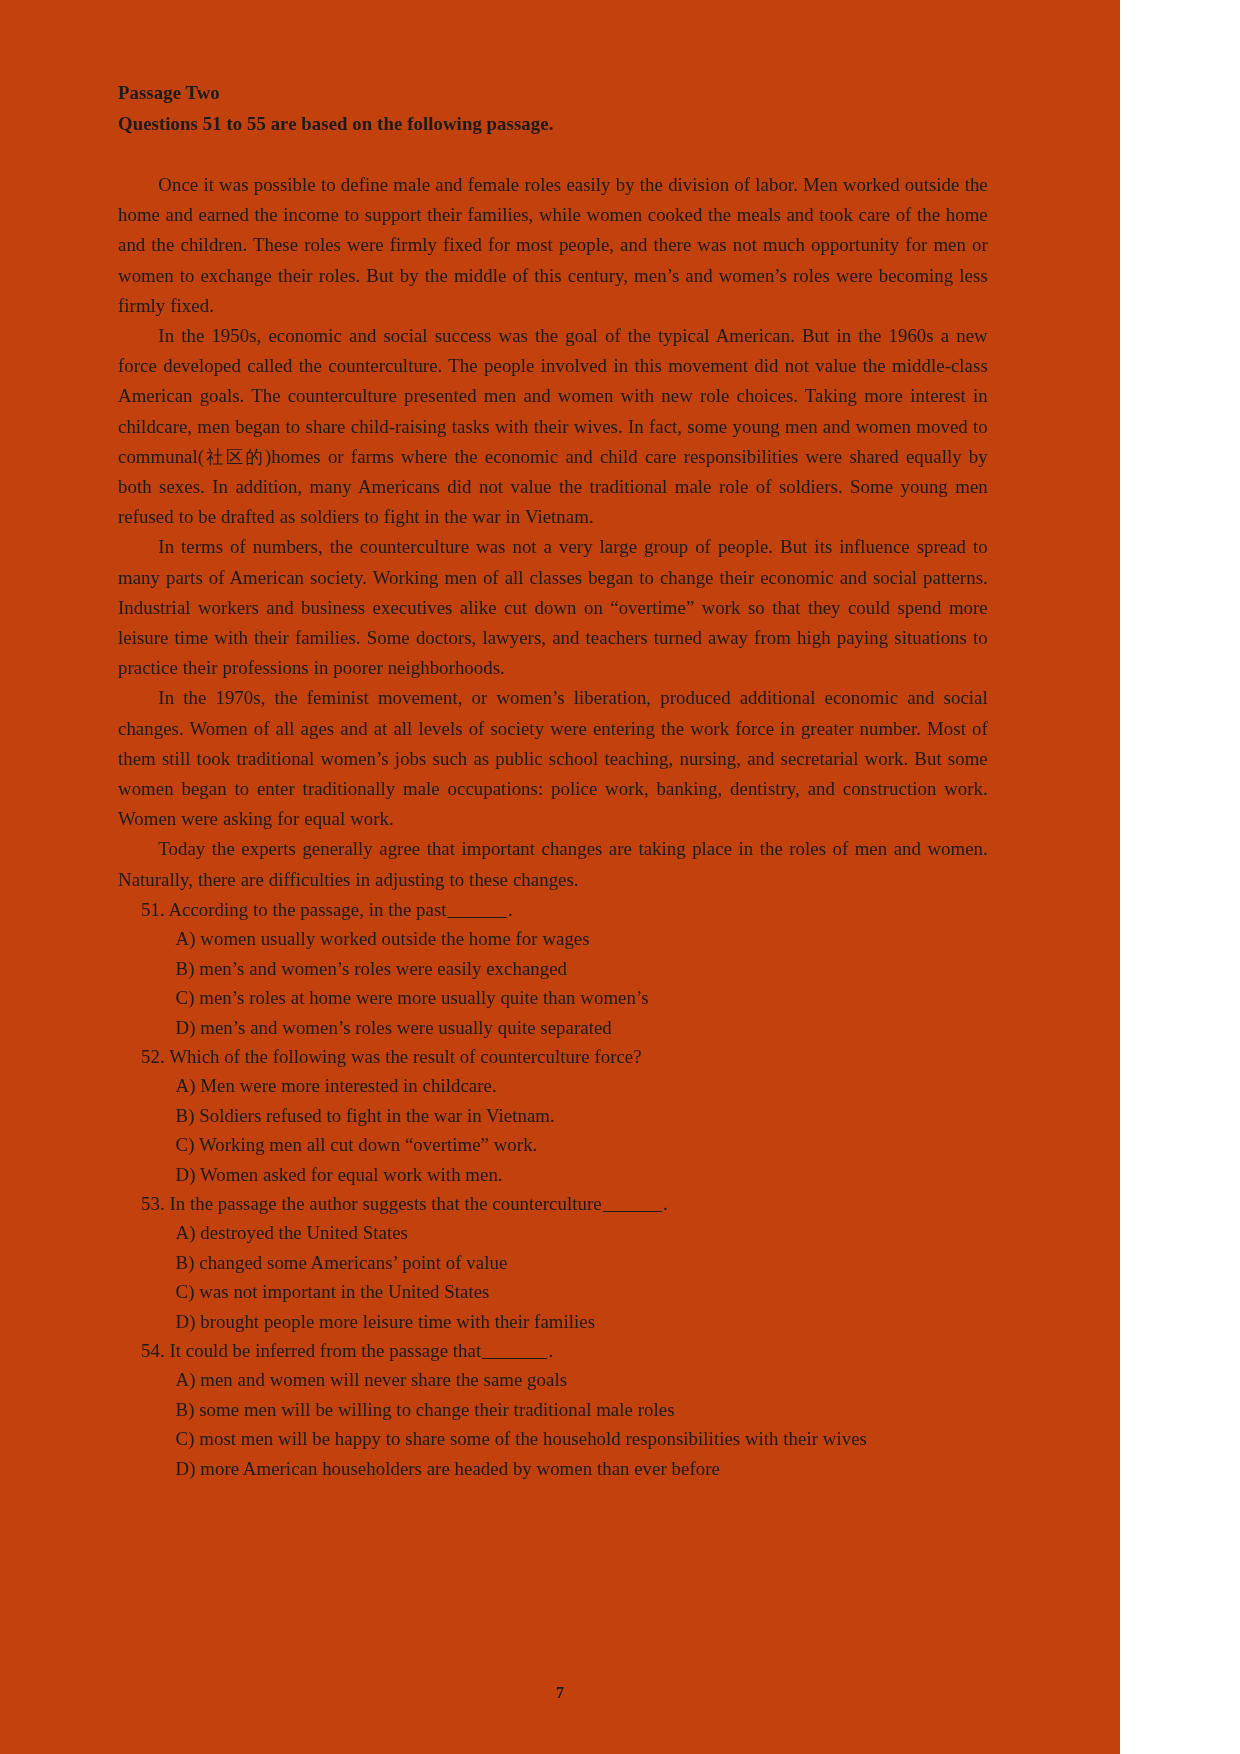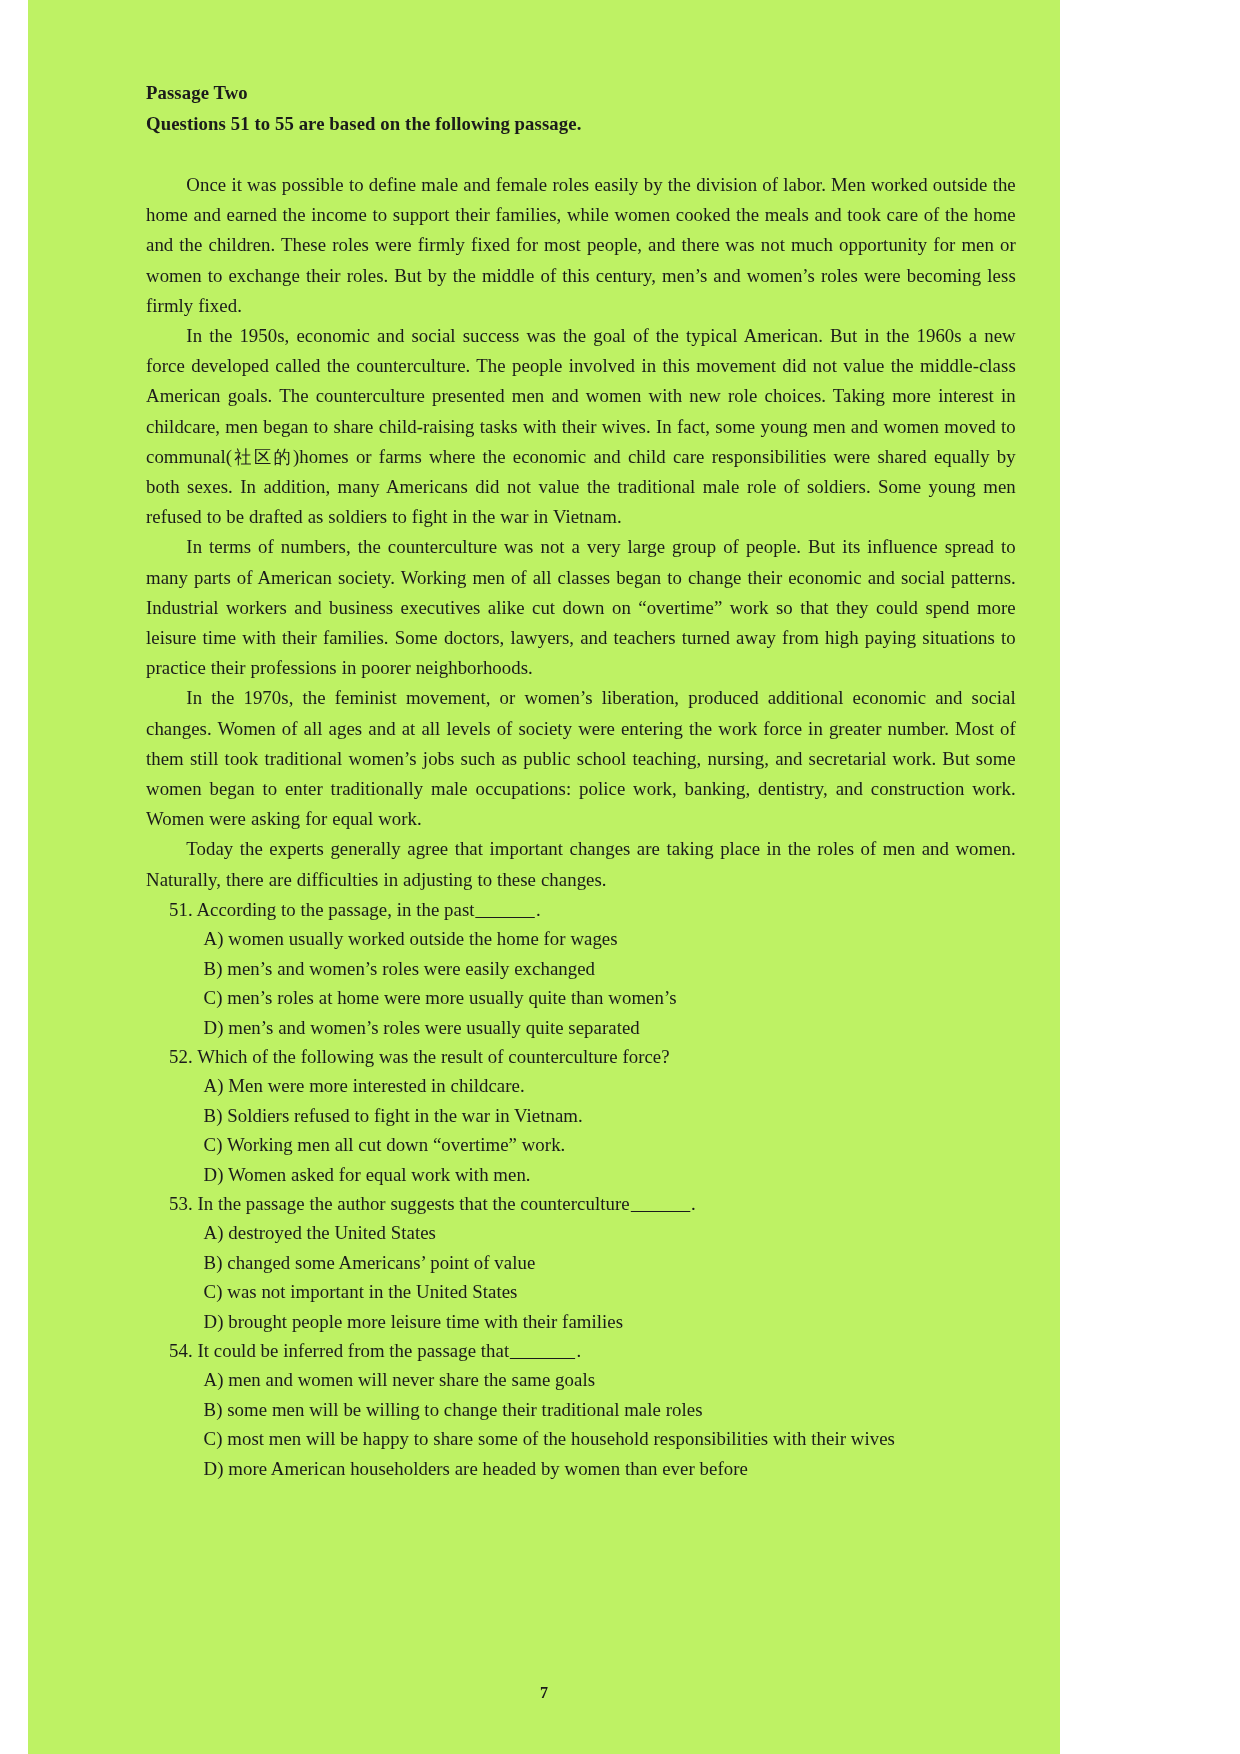--- a/index.html
+++ b/index.html
@@ -2,29 +2,28 @@
 <html><head>
 <meta charset="utf-8">
 <style>
   html, body {
     margin: 0;
     padding: 0;
     background: #ffffff;
   }
   .page {
     position: relative;
-    width: 1032px;
+    width: 1120px;
     height: 1754px;
-    background: #bef264;
+    background: #c2410c;
     box-sizing: border-box;
     padding: 78px 120px 40px 118px;
     font-family: "Liberation Serif", "DejaVu Serif", serif;
     color: #1b1b1b;
     overflow: hidden;
-    margin-left: 28px;
   }
   .sheet {
     position: relative;
     width: 906px;
     
     transform: scaleX(0.96);
     transform-origin: left top;
   }
 
   .heading {

